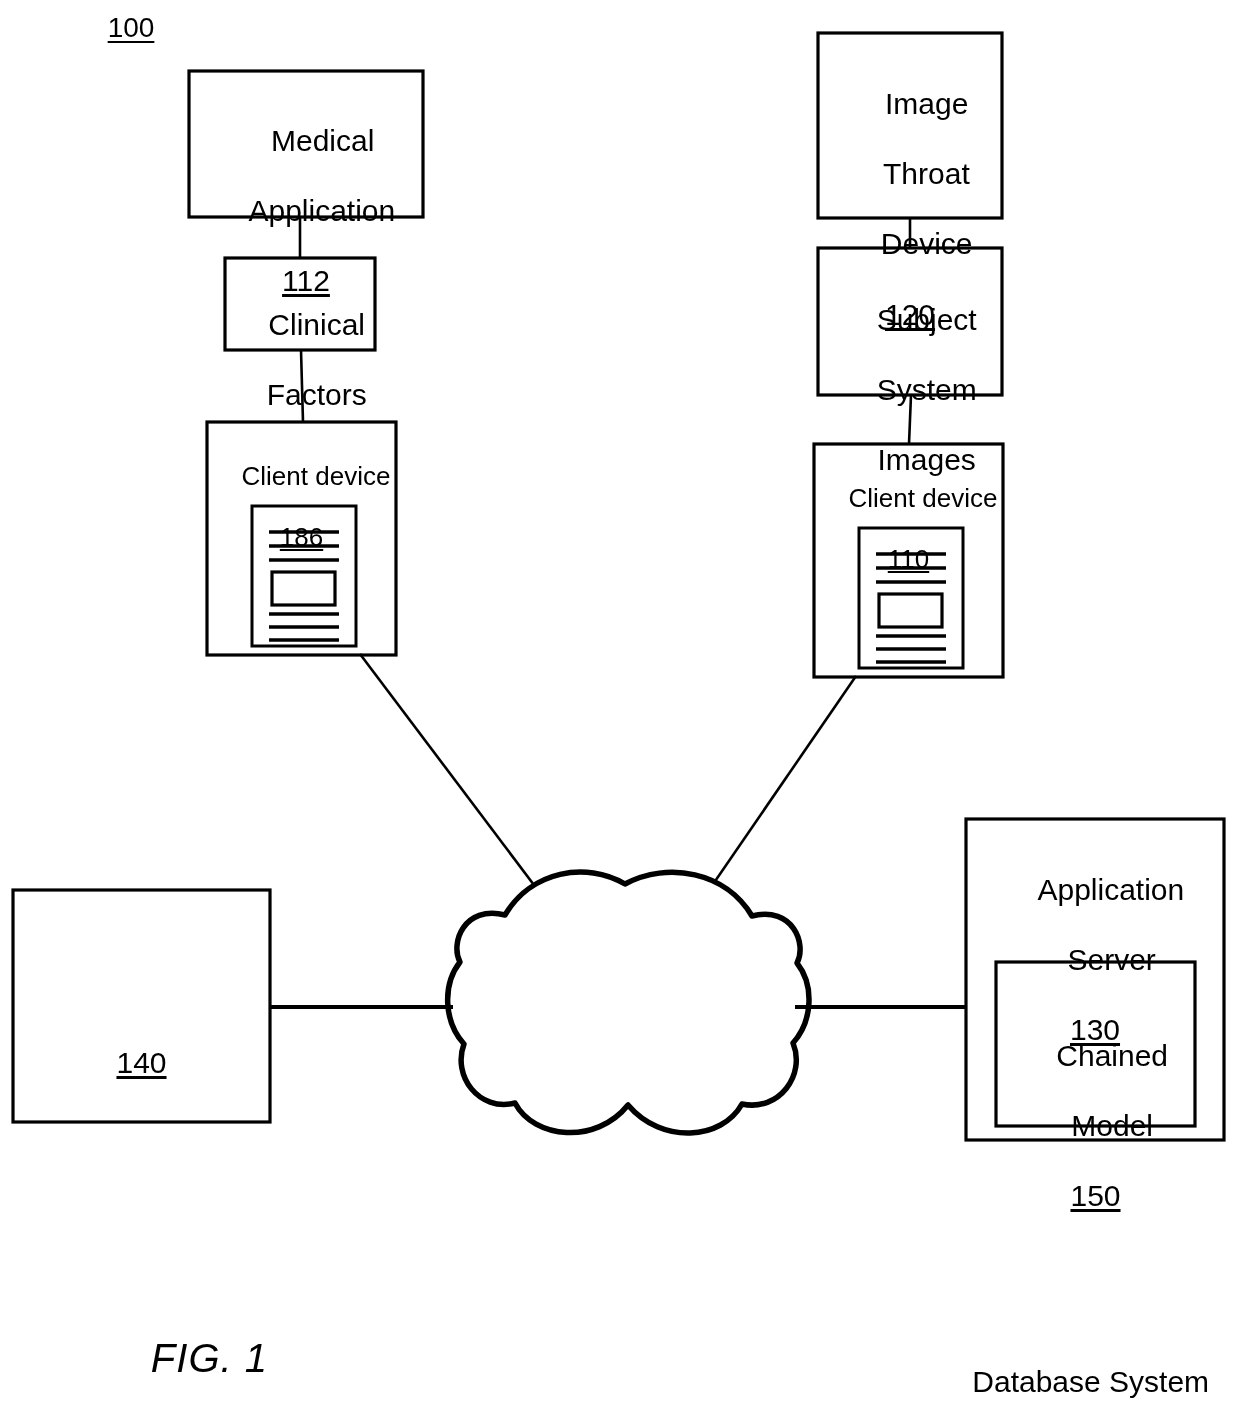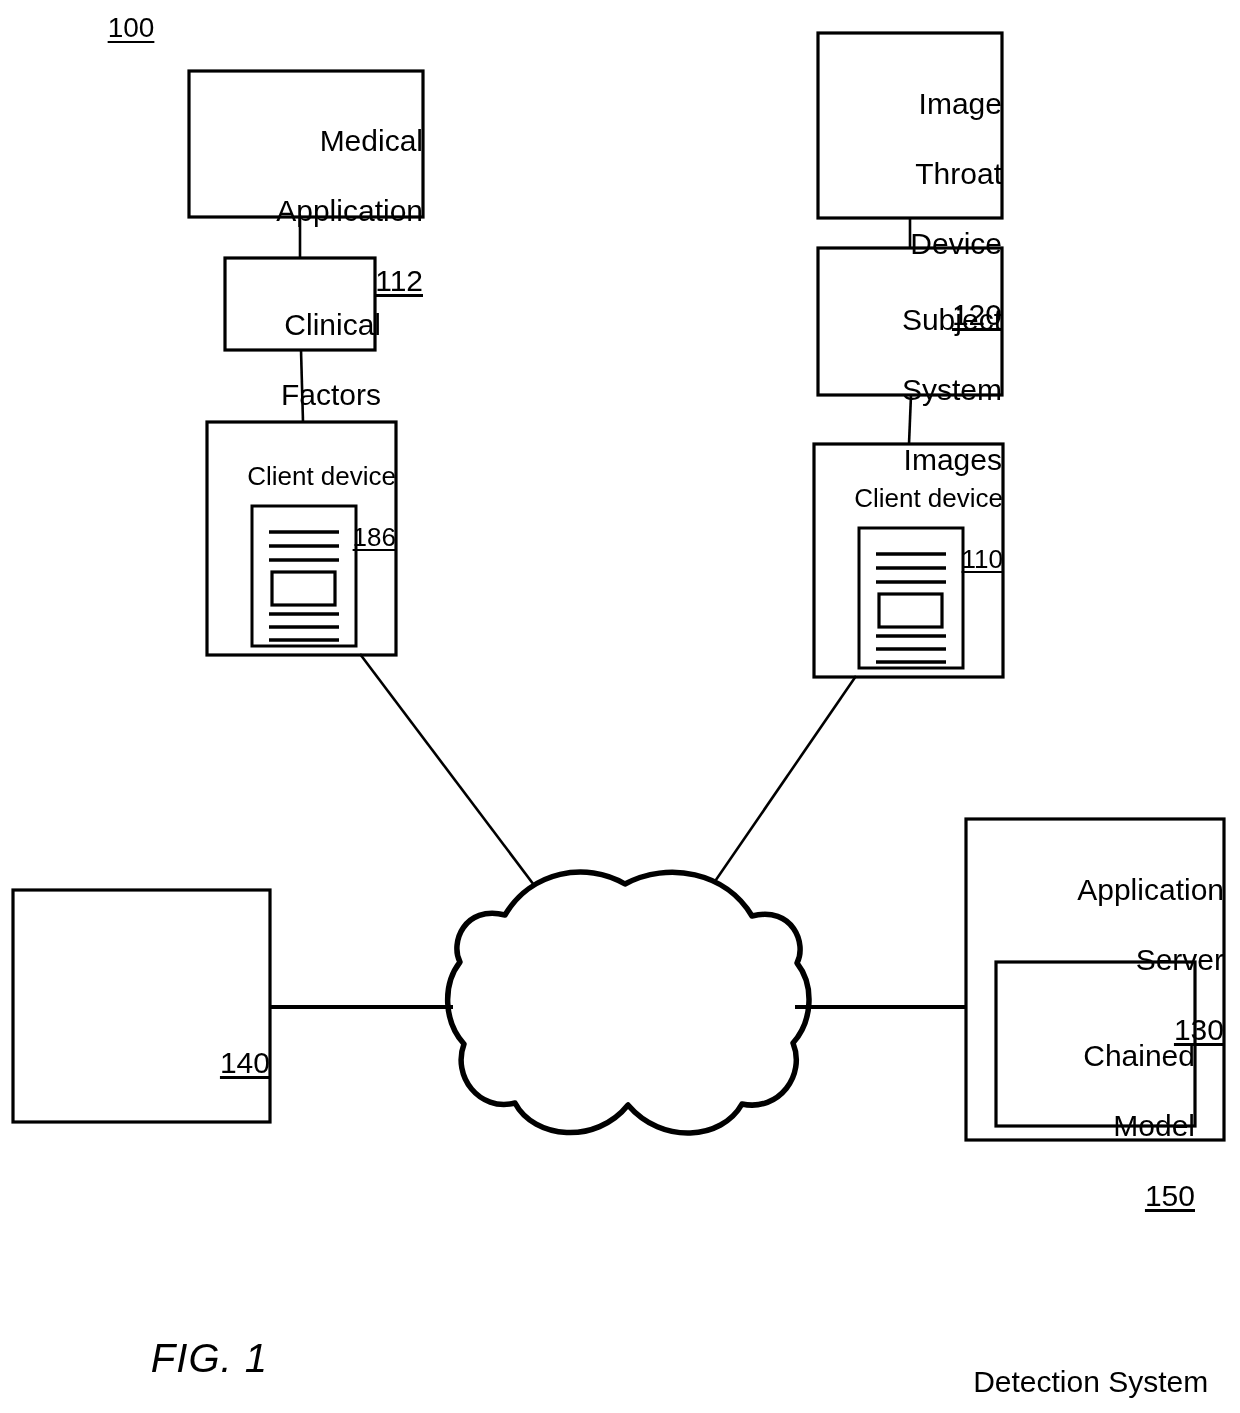--- a/index.html
+++ b/index.html
@@ -22,21 +22,21 @@
   #figure-svg {
     position: absolute;
     left: 0;
     top: 0;
     width: 1240px;
     height: 1413px;
   }
   
   .txt {
     position: absolute;
-    text-align: right;
+    text-align: center;
     line-height: 1.17;
     white-space: pre;
     color: #000000;
     font-family: "Liberation Sans", sans-serif;
   }
   .box-label {
     font-size: 30px;
   }
   .box-label.small {
     font-size: 26px;
@@ -190,17 +190,17 @@
 
   <div class="txt box-label" style="left:996px; top:1003px; width:199px;">
     <span>Chained</span><br>
     <span>Model</span>
     <span class="ref-num">150</span>
   </div>
 
   <div class="txt fig-caption" style="left:28px; top:1335px; width:240px; text-align:right;">FIG. 1</div>
 
   <div class="txt corner-label" style="left:924px; top:1328px; width:300px;">
-    <span>Detection System</span>
+    <span>Database System</span>
     
   </div>
 
 </div>
 
 </body></html>

